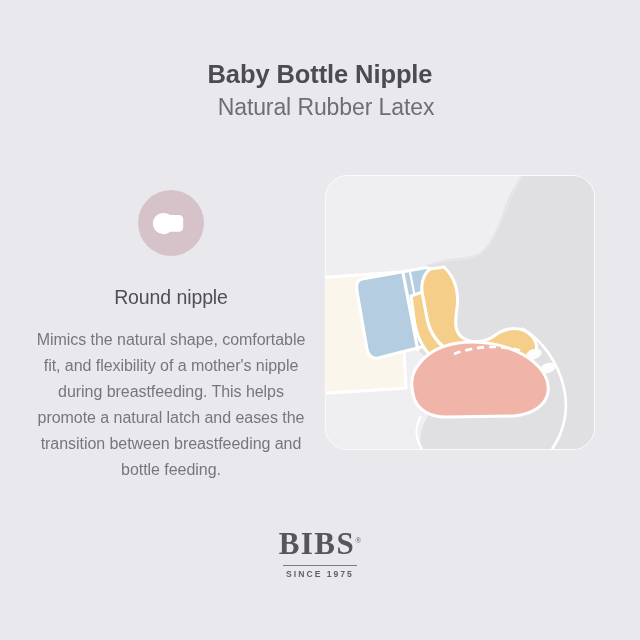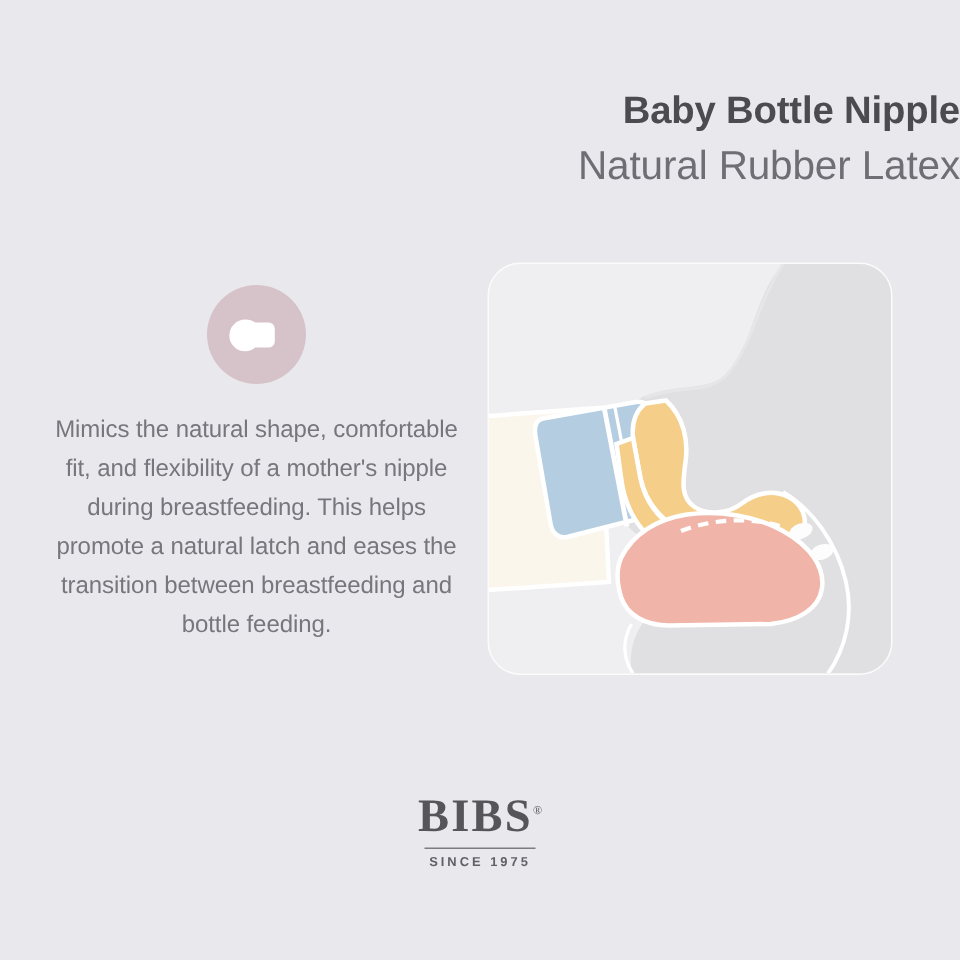--- a/index.html
+++ b/index.html
@@ -14,31 +14,31 @@
     overflow: hidden;
     position: relative;
   }
 
   
   .header {
     position: absolute;
     left: 0;
     top: 58px;
     width: 640px;
-    text-align: right;
+    text-align: center;
   }
   .title-main {
     font-size: 25.5px;
     font-weight: bold;
     color: #4b4b50;
     letter-spacing: -0.1px;
     line-height: 1.28;
   }
   .title-sub {
-    font-size: 27px;
+    font-size: 23px;
     font-weight: normal;
     color: #6e6e74;
     letter-spacing: -0.1px;
     line-height: 1.28;
     margin-top: 2px;
     padding-left: 12px;
   }
 
   
   .feature {
@@ -146,20 +146,21 @@
                c2.6 0 4.9 -0.9 6.7 -2.5
                L41.0 41.7
                a4.2 4.2 0 0 0 4.2 -4.2
                v-8.3
                a4.2 4.2 0 0 0 -4.2 -4.2
                L32.2 25.0
                c-1.8 -1.3 -4.1 -2.0 -6.7 -2.0 Z" fill="#ffffff"></path>
     </svg>
   </div>
 
+  <div class="feature-title">Round nipple</div>
   <div class="feature-body">Mimics the natural shape, comfortable fit, and flexibility of a mother's nipple during breastfeeding. This helps promote a natural latch and eases the transition between breastfeeding and bottle feeding.</div>
 </div>
 
 <div class="panel">
   <svg width="268" height="273" viewBox="0 0 268 273">
 
     <g>
       <path d="M268 0 L268 273 L95 273
                C 92 250 103 232 124 222
                C 104 216 96 198 101 182

